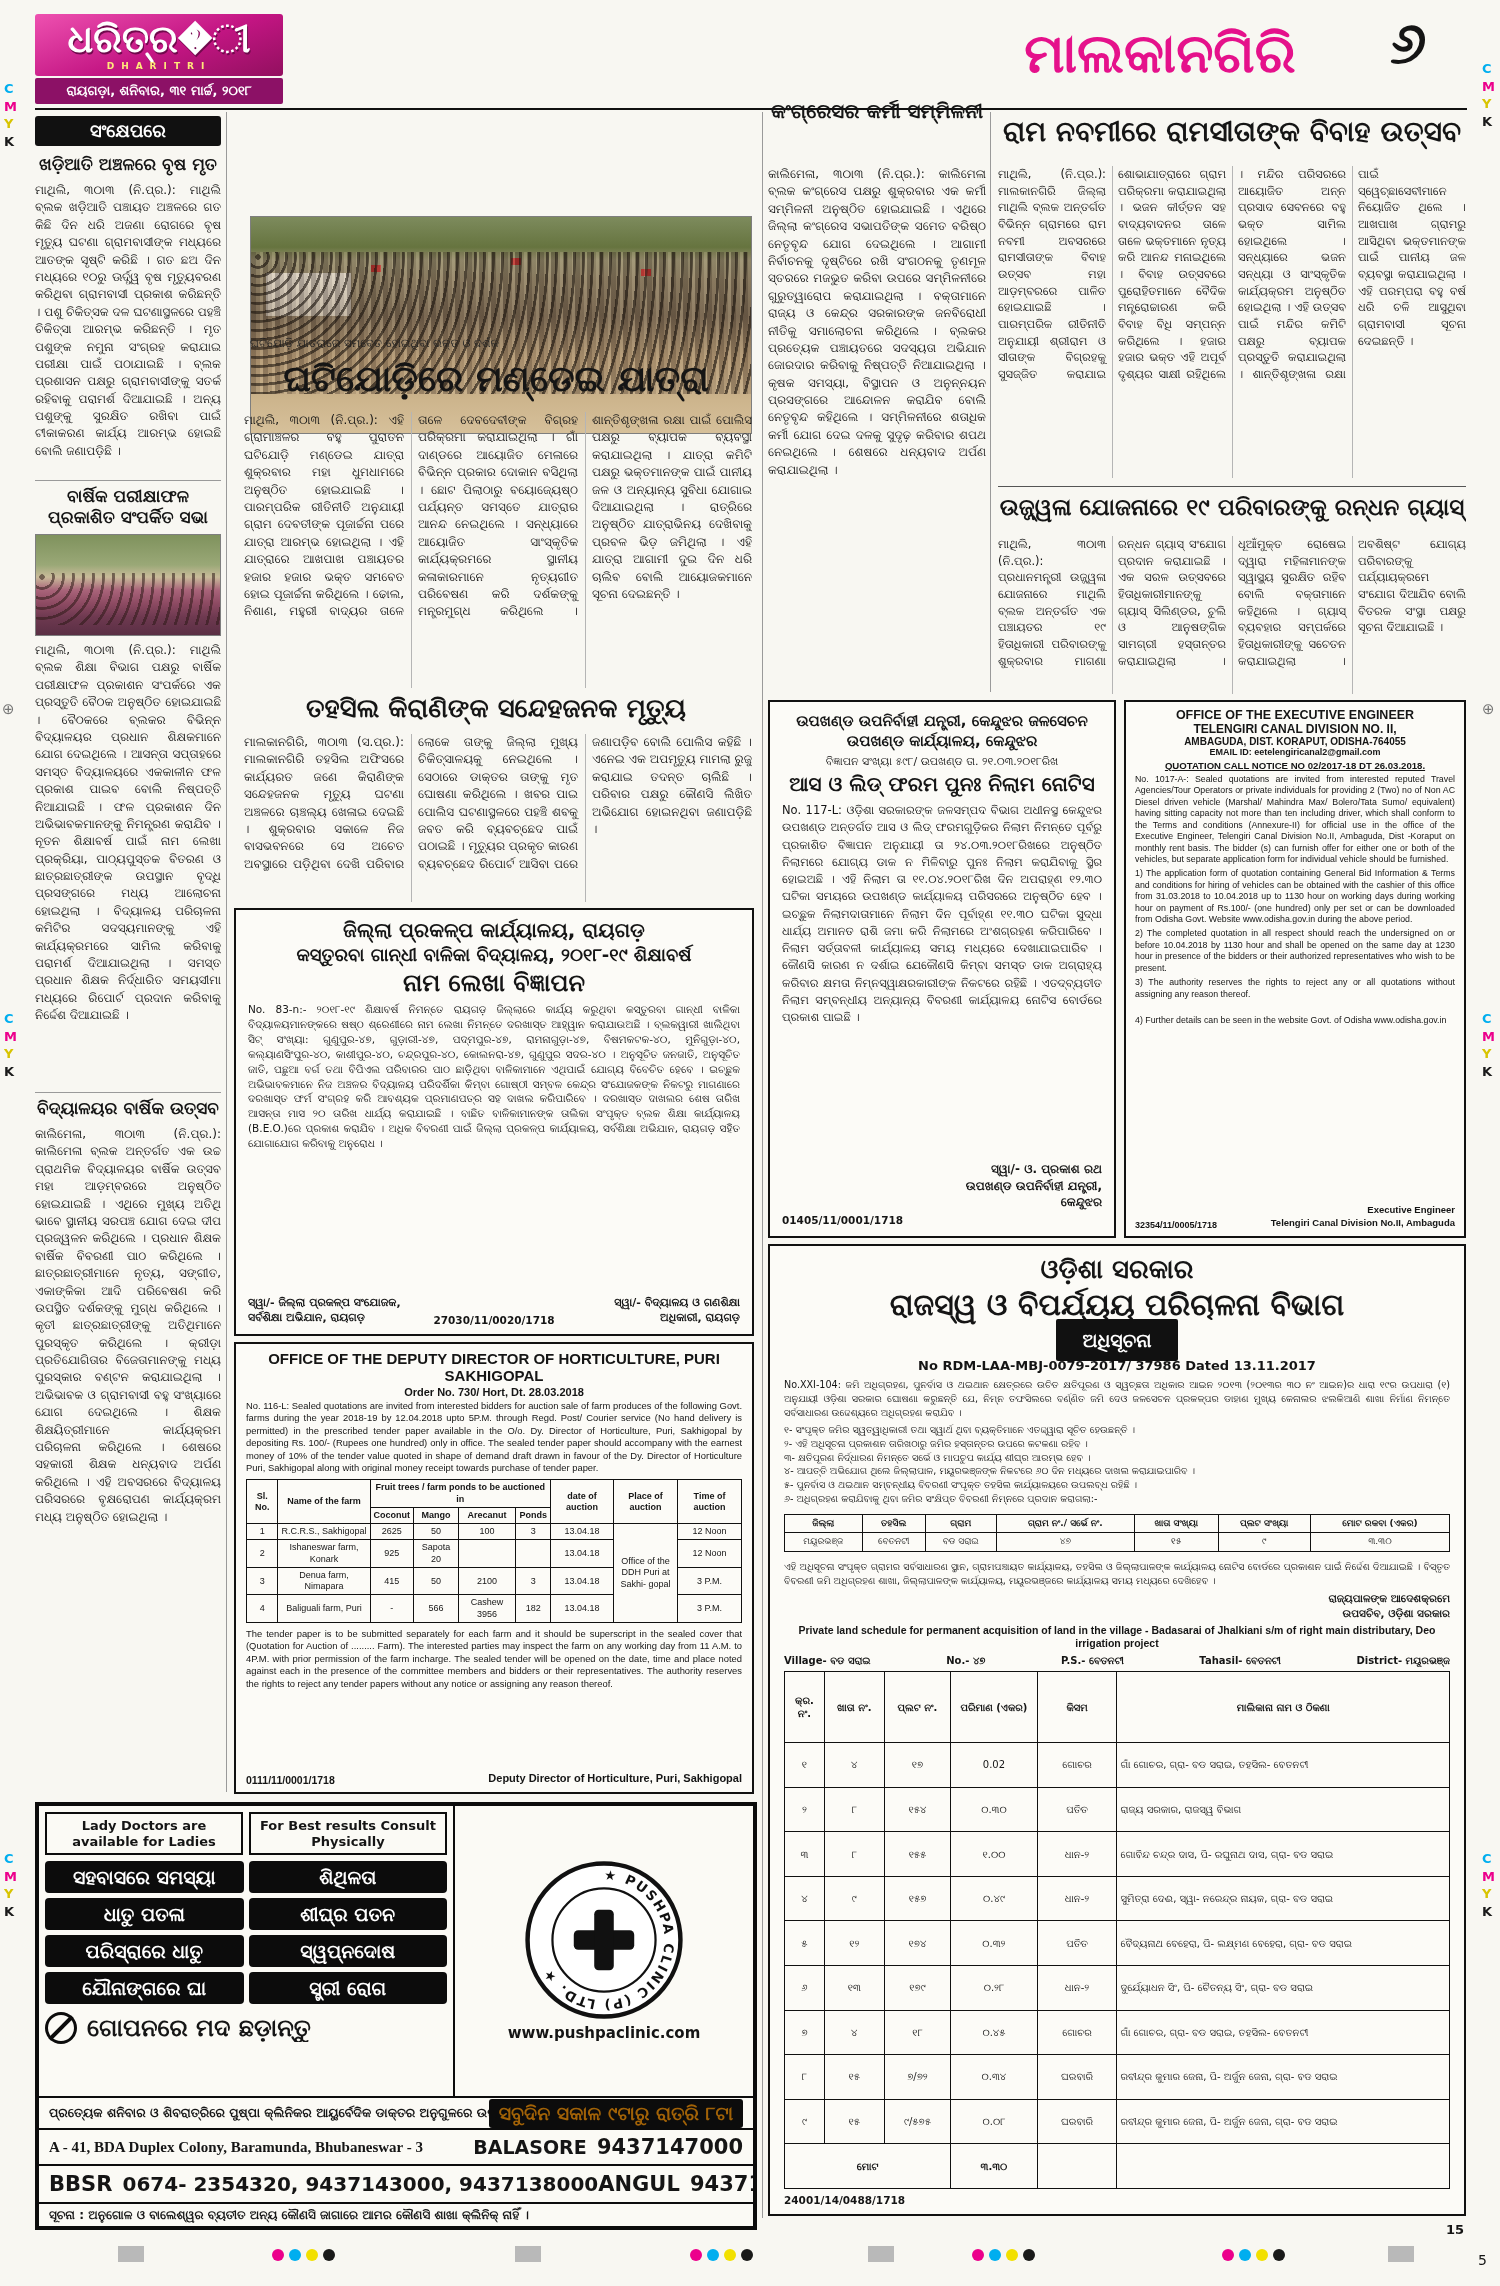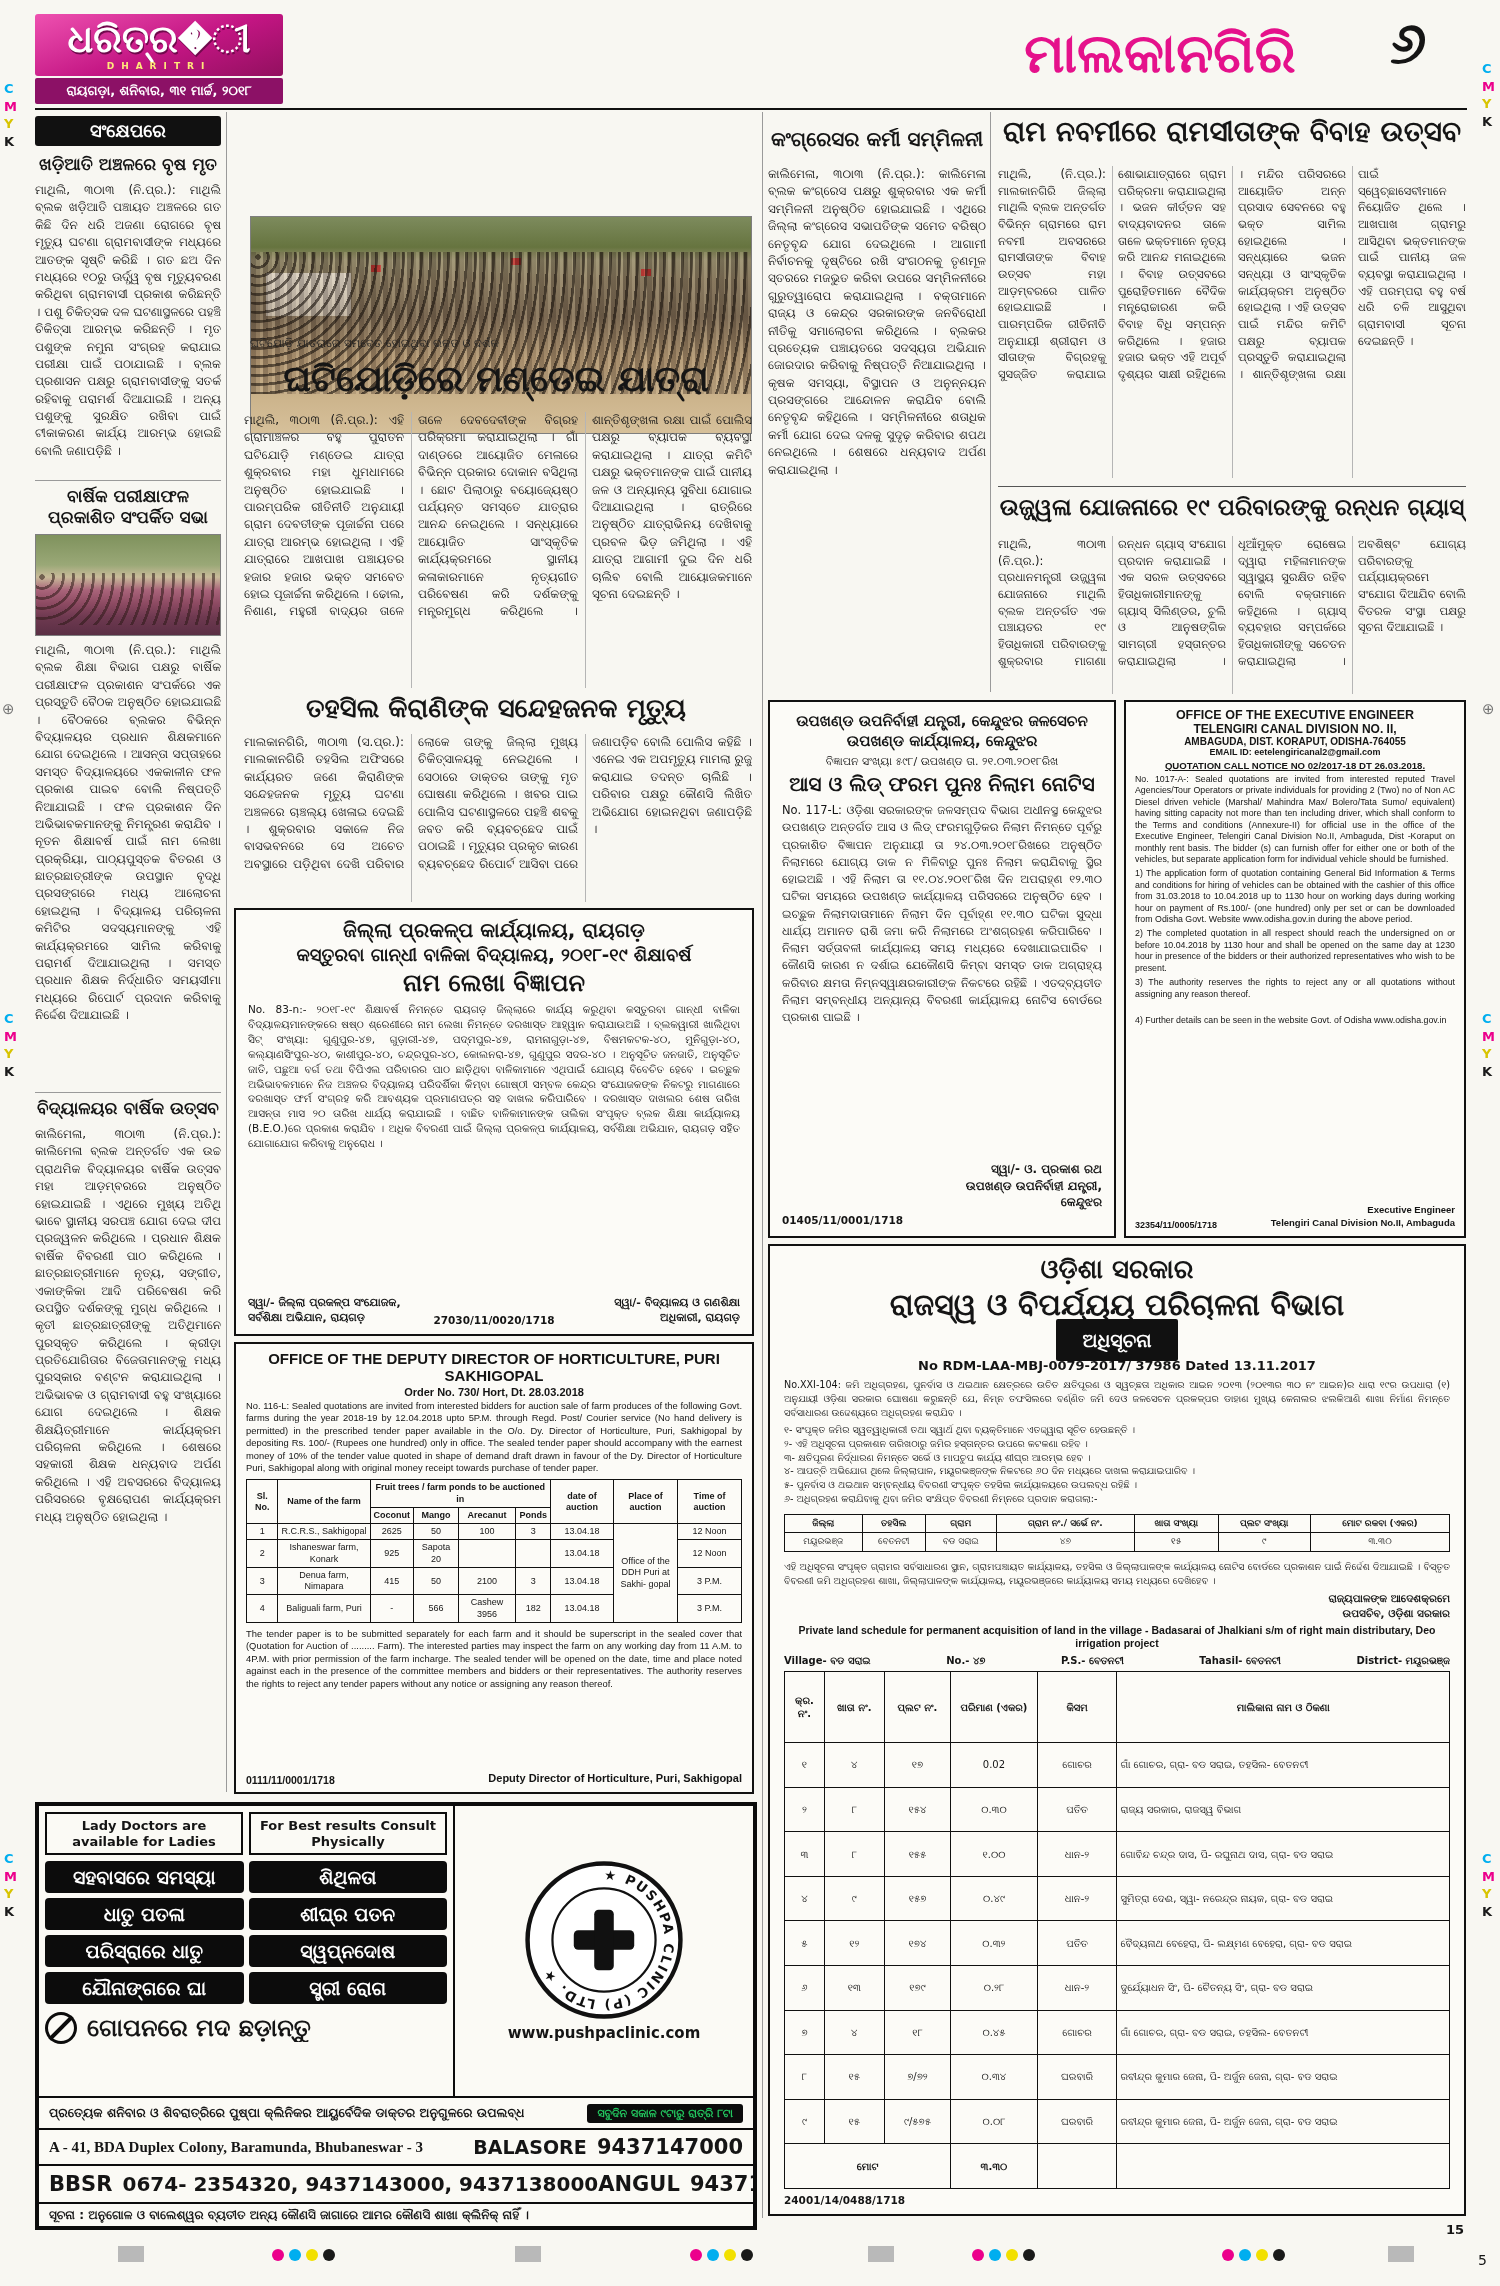--- a/index.html
+++ b/index.html
@@ -54,21 +54,21 @@
 .ad-main{display:flex;border-bottom:2.5px solid #0c0c0c}
 .ad-left{width:416px;padding:6px;border-right:2.5px solid #0c0c0c}
 .ad-boxrow{display:flex;gap:6px}
 .ad-minibox{flex:1;border:2.5px solid #0c0c0c;font-weight:bold;font-size:13px;text-align:center;padding:4px 2px;line-height:1.2}
 .pill-grid{display:grid;grid-template-columns:1fr 1fr;gap:5px;margin-top:6px}
 .pill{background:#0c0c0c;color:#fff;font-weight:bold;font-size:19px;display:flex;align-items:center;justify-content:center;border-radius:4px;height:32px;overflow:hidden;white-space:nowrap}
 .ad-right{flex:1;display:flex;flex-direction:column;align-items:center;justify-content:center;padding:4px}
 .ad-row{display:flex;align-items:center;justify-content:space-between;padding:3px 10px;border-bottom:2.5px solid #0c0c0c;overflow:hidden}
 .ban{width:32px;height:32px;border:3px solid #0c0c0c;border-radius:50%;position:relative;display:inline-block;flex:0 0 auto;margin-right:10px}
 .ban::after{content:"";position:absolute;left:-3px;top:11px;width:32px;height:4px;background:#0c0c0c;transform:rotate(-45deg)}
-.blackpill{background:#0c0c0c;color:#22c55e;font-weight:bold;font-size:11px;padding:3px 10px;border-radius:3px;white-space:nowrap}
+.blackpill{background:#0c0c0c;color:#a16207;font-weight:bold;font-size:19px;padding:3px 10px;border-radius:3px;white-space:nowrap}
 .website{font-weight:bold;font-size:15px;margin-top:4px}
 
 .cmyk{display:flex;flex-direction:column;font-size:13px;font-weight:bold;line-height:1.35}
 .c{color:#00aeef}.m{color:#ec008c}.y{color:#d8c400}.k{color:#1a1a1a}
 .dots i{display:inline-block;width:12px;height:12px;border-radius:50%;margin-right:5px}
 .dc{background:#00aeef}.dm{background:#ec008c}.dy{background:#f2e000}.dk{background:#1a1a1a}
 .sq{width:26px;height:16px;background:#b9b9b9}
 .tgt{font-size:15px;color:#777}
 .refno{font-size:10.5px;font-weight:bold}
 .signat{font-weight:bold;font-size:11px;line-height:1.35}
@@ -291,21 +291,21 @@
     <span style="white-space:nowrap"><b style="font-size:19px">BALASORE</b>&nbsp;&nbsp;<b style="font-size:21px">9437147000</b></span>
   </div>
   <div class="ad-row" style="height:38px">
     <span style="white-space:nowrap"><b style="font-size:21px">BBSR</b>&nbsp;&nbsp;<b style="font-size:20px">0674- 2354320,   9437143000,   9437138000</b></span>
     <span style="white-space:nowrap"><b style="font-size:21px">ANGUL</b>&nbsp;&nbsp;<b style="font-size:21px">9437146000</b></span>
   </div>
   <div style="padding:4px 10px;font-size:12px;font-weight:bold;overflow:hidden;white-space:nowrap">ସୂଚନା : ଅନୁଗୋଳ ଓ ବାଲେଶ୍ୱର ବ୍ୟତୀତ ଅନ୍ୟ କୌଣସି ଜାଗାରେ ଆମର କୌଣସି ଶାଖା କ୍ଲିନିକ୍ ନାହିଁ ।</div>
 </div>
 
 <section>
-  <div class="abs headline wrap" style="left:768px;top:128px;width:218px;height:44px;font-size:20px">କଂଗ୍ରେସର କର୍ମୀ ସମ୍ମିଳନୀ</div>
+  <div class="abs headline wrap" style="left:768px;top:100px;width:218px;height:44px;font-size:20px">କଂଗ୍ରେସର କର୍ମୀ ସମ୍ମିଳନୀ</div>
   <div class="abs body-sm" style="left:768px;top:166px;width:218px;height:526px">କାଲିମେଳା, ୩୦ା୩ (ନି.ପ୍ର.): କାଲିମେଳା ବ୍ଲକ କଂଗ୍ରେସ ପକ୍ଷରୁ ଶୁକ୍ରବାର ଏକ କର୍ମୀ ସମ୍ମିଳନୀ ଅନୁଷ୍ଠିତ ହୋଇଯାଇଛି । ଏଥିରେ ଜିଲ୍ଲା କଂଗ୍ରେସ ସଭାପତିଙ୍କ ସମେତ ବରିଷ୍ଠ ନେତୃବୃନ୍ଦ ଯୋଗ ଦେଇଥିଲେ । ଆଗାମୀ ନିର୍ବାଚନକୁ ଦୃଷ୍ଟିରେ ରଖି ସଂଗଠନକୁ ତୃଣମୂଳ ସ୍ତରରେ ମଜଭୁତ କରିବା ଉପରେ ସମ୍ମିଳନୀରେ ଗୁରୁତ୍ୱାରୋପ କରାଯାଇଥିଲା । ବକ୍ତାମାନେ ରାଜ୍ୟ ଓ କେନ୍ଦ୍ର ସରକାରଙ୍କ ଜନବିରୋଧୀ ନୀତିକୁ ସମାଲୋଚନା କରିଥିଲେ । ବ୍ଲକର ପ୍ରତ୍ୟେକ ପଞ୍ଚାୟତରେ ସଦସ୍ୟତା ଅଭିଯାନ ଜୋରଦାର କରିବାକୁ ନିଷ୍ପତ୍ତି ନିଆଯାଇଥିଲା । କୃଷକ ସମସ୍ୟା, ବିସ୍ଥାପନ ଓ ଅନୁନ୍ନୟନ ପ୍ରସଙ୍ଗରେ ଆନ୍ଦୋଳନ କରାଯିବ ବୋଲି ନେତୃବୃନ୍ଦ କହିଥିଲେ । ସମ୍ମିଳନୀରେ ଶତାଧିକ କର୍ମୀ ଯୋଗ ଦେଇ ଦଳକୁ ସୁଦୃଢ଼ କରିବାର ଶପଥ ନେଇଥିଲେ । ଶେଷରେ ଧନ୍ୟବାଦ ଅର୍ପଣ କରାଯାଇଥିଲା ।</div>
 </section>
 
 <section>
   <div class="abs headline" style="left:998px;top:116px;width:468px;height:42px;font-size:28px">ରାମ ନବମୀରେ ରାମସୀତାଙ୍କ ବିବାହ ଉତ୍ସବ</div>
   <div class="abs body-sm cols4" style="left:998px;top:166px;width:468px;height:312px;font-size:11.5px">ମାଥିଲି, (ନି.ପ୍ର.): ମାଲକାନଗିରି ଜିଲ୍ଲା ମାଥିଲି ବ୍ଲକ ଅନ୍ତର୍ଗତ ବିଭିନ୍ନ ଗ୍ରାମରେ ରାମ ନବମୀ ଅବସରରେ ରାମସୀତାଙ୍କ ବିବାହ ଉତ୍ସବ ମହା ଆଡ଼ମ୍ବରରେ ପାଳିତ ହୋଇଯାଇଛି । ପାରମ୍ପରିକ ରୀତିନୀତି ଅନୁଯାୟୀ ଶ୍ରୀରାମ ଓ ସୀତାଙ୍କ ବିଗ୍ରହକୁ ସୁସଜ୍ଜିତ କରାଯାଇ ଶୋଭାଯାତ୍ରାରେ ଗ୍ରାମ ପରିକ୍ରମା କରାଯାଇଥିଲା । ଭଜନ କୀର୍ତ୍ତନ ସହ ବାଦ୍ୟବାଦନର ତାଳେ ତାଳେ ଭକ୍ତମାନେ ନୃତ୍ୟ କରି ଆନନ୍ଦ ମନାଇଥିଲେ । ବିବାହ ଉତ୍ସବରେ ପୁରୋହିତମାନେ ବୈଦିକ ମନ୍ତ୍ରୋଚ୍ଚାରଣ କରି ବିବାହ ବିଧି ସମ୍ପନ୍ନ କରିଥିଲେ । ହଜାର ହଜାର ଭକ୍ତ ଏହି ଅପୂର୍ବ ଦୃଶ୍ୟର ସାକ୍ଷୀ ରହିଥିଲେ । ମନ୍ଦିର ପରିସରରେ ଆୟୋଜିତ ଅନ୍ନ ପ୍ରସାଦ ସେବନରେ ବହୁ ଭକ୍ତ ସାମିଲ ହୋଇଥିଲେ । ସନ୍ଧ୍ୟାରେ ଭଜନ ସନ୍ଧ୍ୟା ଓ ସାଂସ୍କୃତିକ କାର୍ଯ୍ୟକ୍ରମ ଅନୁଷ୍ଠିତ ହୋଇଥିଲା । ଏହି ଉତ୍ସବ ପାଇଁ ମନ୍ଦିର କମିଟି ପକ୍ଷରୁ ବ୍ୟାପକ ପ୍ରସ୍ତୁତି କରାଯାଇଥିଲା । ଶାନ୍ତିଶୃଙ୍ଖଳା ରକ୍ଷା ପାଇଁ ସ୍ୱେଚ୍ଛାସେବୀମାନେ ନିୟୋଜିତ ଥିଲେ । ଆଖପାଖ ଗ୍ରାମରୁ ଆସିଥିବା ଭକ୍ତମାନଙ୍କ ପାଇଁ ପାନୀୟ ଜଳ ବ୍ୟବସ୍ଥା କରାଯାଇଥିଲା । ଏହି ପରମ୍ପରା ବହୁ ବର୍ଷ ଧରି ଚଳି ଆସୁଥିବା ଗ୍ରାମବାସୀ ସୂଚନା ଦେଇଛନ୍ତି ।</div>
   <div class="hr" style="left:998px;top:486px;width:468px;background:#555"></div>
 </section>
 
 <section>

